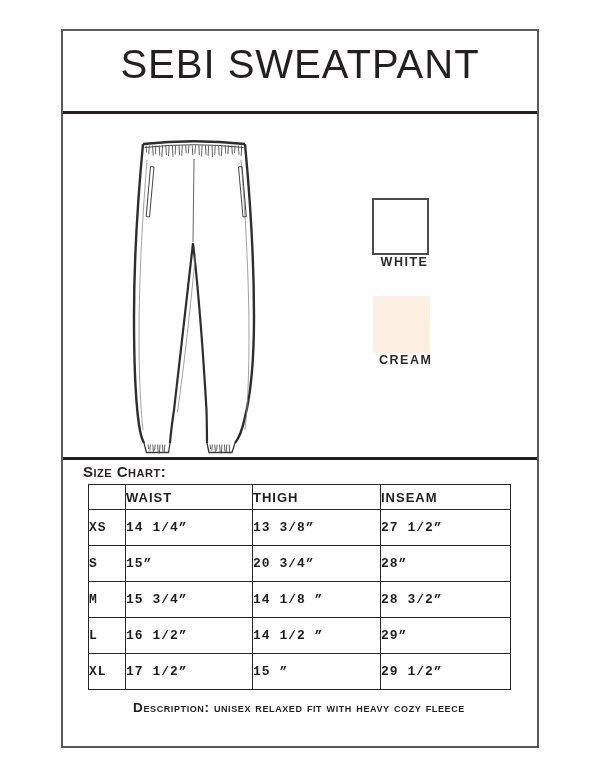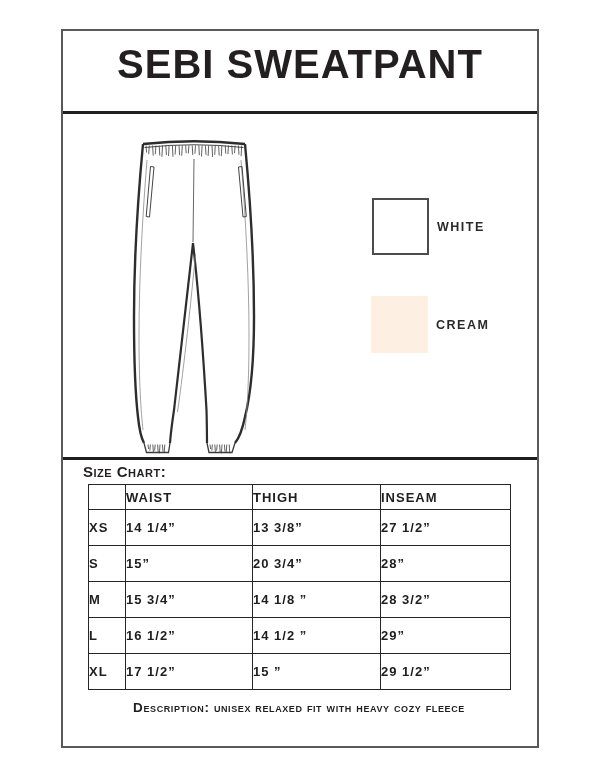--- a/index.html
+++ b/index.html
@@ -12,28 +12,28 @@
     position:absolute;left:61px;top:29px;width:478px;height:719px;
     border:2px solid #58595b;background:#ffffff;
   }
   
   .titlebar{
     height:83px;border-bottom:3px solid #231f20;
     display:flex;align-items:center;justify-content:center;
   }
   .titlebar h1{
     margin:0;position:relative;top:-7px;
-    font-size:40px;font-weight:bold;letter-spacing:1px;color:#231f20;
+    font-size:40px;font-weight:normal;letter-spacing:1px;color:#231f20;
   }
   
   .drawing{
     position:relative;height:346px;border-bottom:3px solid #1d1d1d;
   }
   .sketch{position:absolute;left:-2px;top:-2px;}
-  .swatch-row{position:absolute;display:flex;align-items:center;}
+  .swatch-row{position:absolute;display:flex;align-items:center;flex-direction:column;}
   .swatch-row.white{left:309px;top:84px;}
   .swatch-row.cream{left:308px;top:182px;}
   .swatch{width:57px;height:57px;}
   .swatch.bordered{border:2px solid #4c4c4c;}
   .swatch-label{
     margin-left:8px;font-size:12.5px;font-weight:bold;letter-spacing:1.5px;color:#2a2a2a;
   }
   
   .chart-section{position:relative;height:283px;}
   .chart-heading{
@@ -42,21 +42,21 @@
   }
   table.size-chart{
     position:absolute;left:25px;top:24px;width:422px;
     border-collapse:collapse;table-layout:fixed;
   }
   table.size-chart th,table.size-chart td{
     border:1.5px solid #262626;text-align:left;vertical-align:middle;
     font-size:13px;font-weight:bold;letter-spacing:1px;color:#1e1e1e;padding:0;
   }
   table.size-chart thead tr{height:25px;}
-  table.size-chart tbody tr{height:36px;}
+  table.size-chart tbody tr{height:36px;font-family:Liberation Mono, monospace;}
   col.c-size{width:37px;} col.c-waist{width:127px;} col.c-thigh{width:128px;} col.c-inseam{width:130px;}
   .description{
     position:absolute;left:25px;top:240px;width:422px;text-align:center;
     font-size:13.5px;font-weight:bold;font-variant:small-caps;letter-spacing:0.6px;color:#1e1e1e;
   }
 </style>
 </head>
 <body>
 
 <div class="page">

